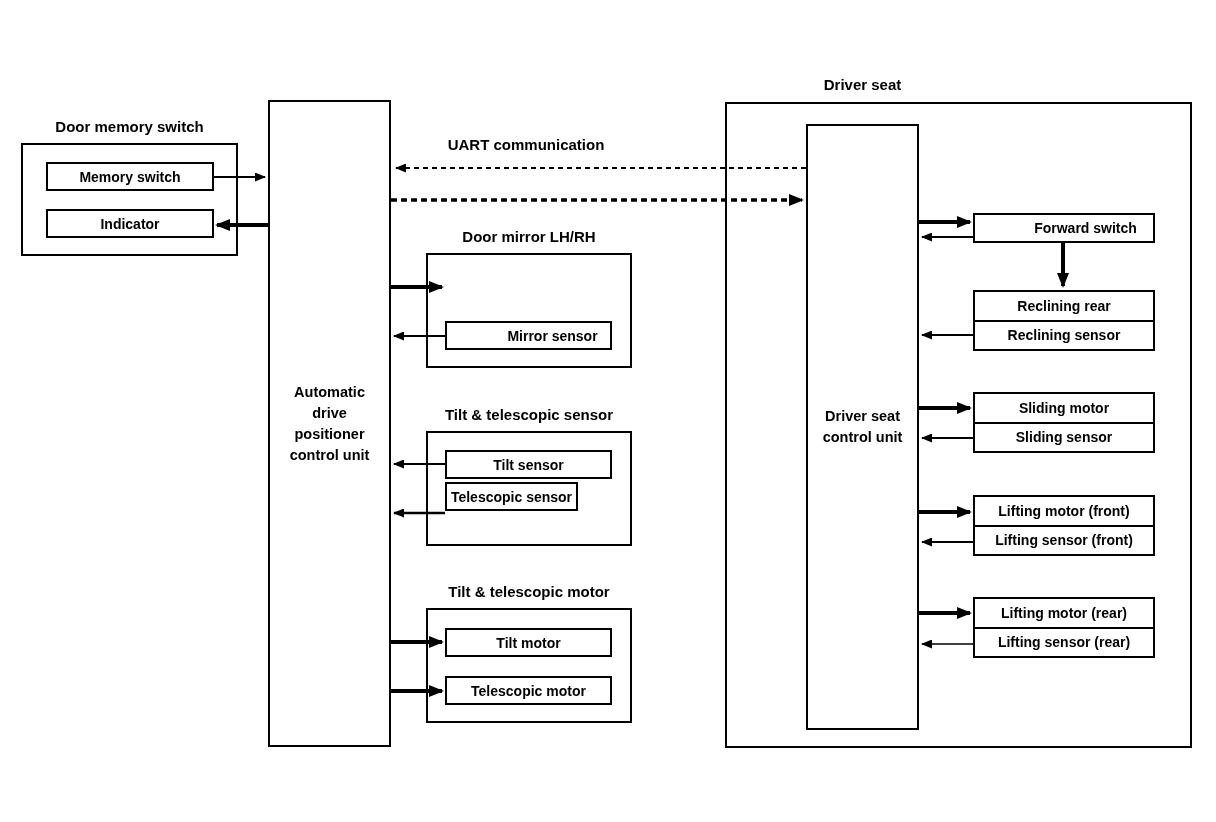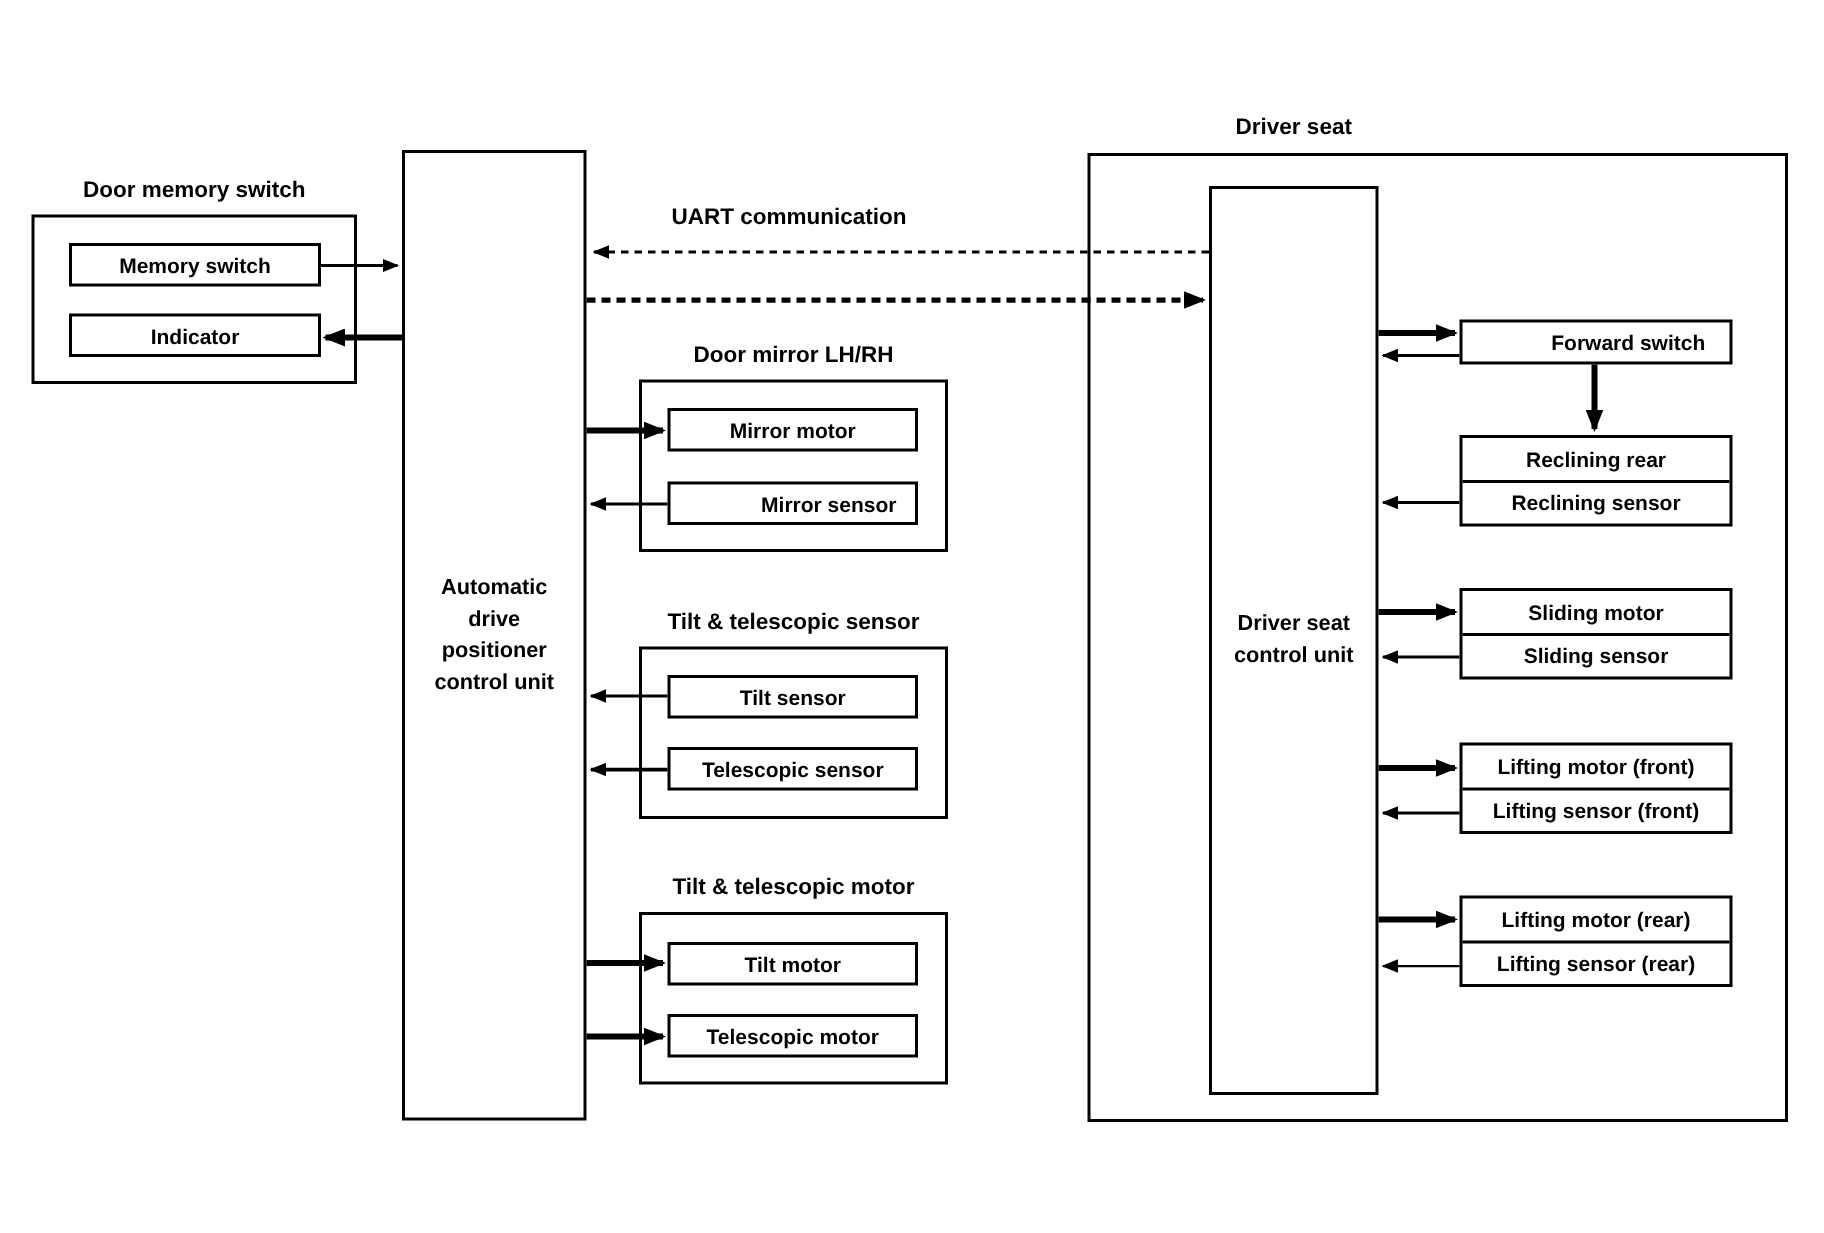--- a/index.html
+++ b/index.html
@@ -98,26 +98,25 @@
   <div class="box group-box" style="left:21px; top:143px; width:217px; height:113px;"></div>
   <div class="box label-box" style="left:46px; top:162px; width:168px; height:29px;">Memory switch</div>
   <div class="box label-box" style="left:46px; top:209px; width:168px; height:29px;">Indicator</div>
 
   <div class="box tall-unit" style="left:268px; top:100px; width:123px; height:647px;">Automatic
 drive
 positioner
 control unit</div>
 
   <div class="box group-box" style="left:426px; top:253px; width:206px; height:115px;"></div>
-  <div class="box label-box" style="left:445px; top:272px; width:167px; height:29px;">Mirror motor</div>
   <div class="box label-box" style="left:445px; top:321px; width:167px; height:29px;padding-left:48px;">Mirror sensor</div>
 
   <div class="box group-box" style="left:426px; top:431px; width:206px; height:115px;"></div>
   <div class="box label-box" style="left:445px; top:450px; width:167px; height:29px;">Tilt sensor</div>
-  <div class="box label-box" style="left:445px; top:498px; width:167px; height:29px;">Telescopic sensor</div>
+  <div class="box label-box" style="left:445px; top:482px; width:133px; height:29px;">Telescopic sensor</div>
 
   <div class="box group-box" style="left:426px; top:608px; width:206px; height:115px;"></div>
   <div class="box label-box" style="left:445px; top:628px; width:167px; height:29px;">Tilt motor</div>
   <div class="box label-box" style="left:445px; top:676px; width:167px; height:29px;">Telescopic motor</div>
 
   <div class="box group-box" style="left:725px; top:102px; width:467px; height:646px;"></div>
   <div class="box tall-unit" style="left:806px; top:124px; width:113px; height:606px;">Driver seat
 control unit</div>
 
   <div class="box label-box" style="left:973px; top:213px; width:182px; height:30px;padding-left:43px;">Forward switch</div>

